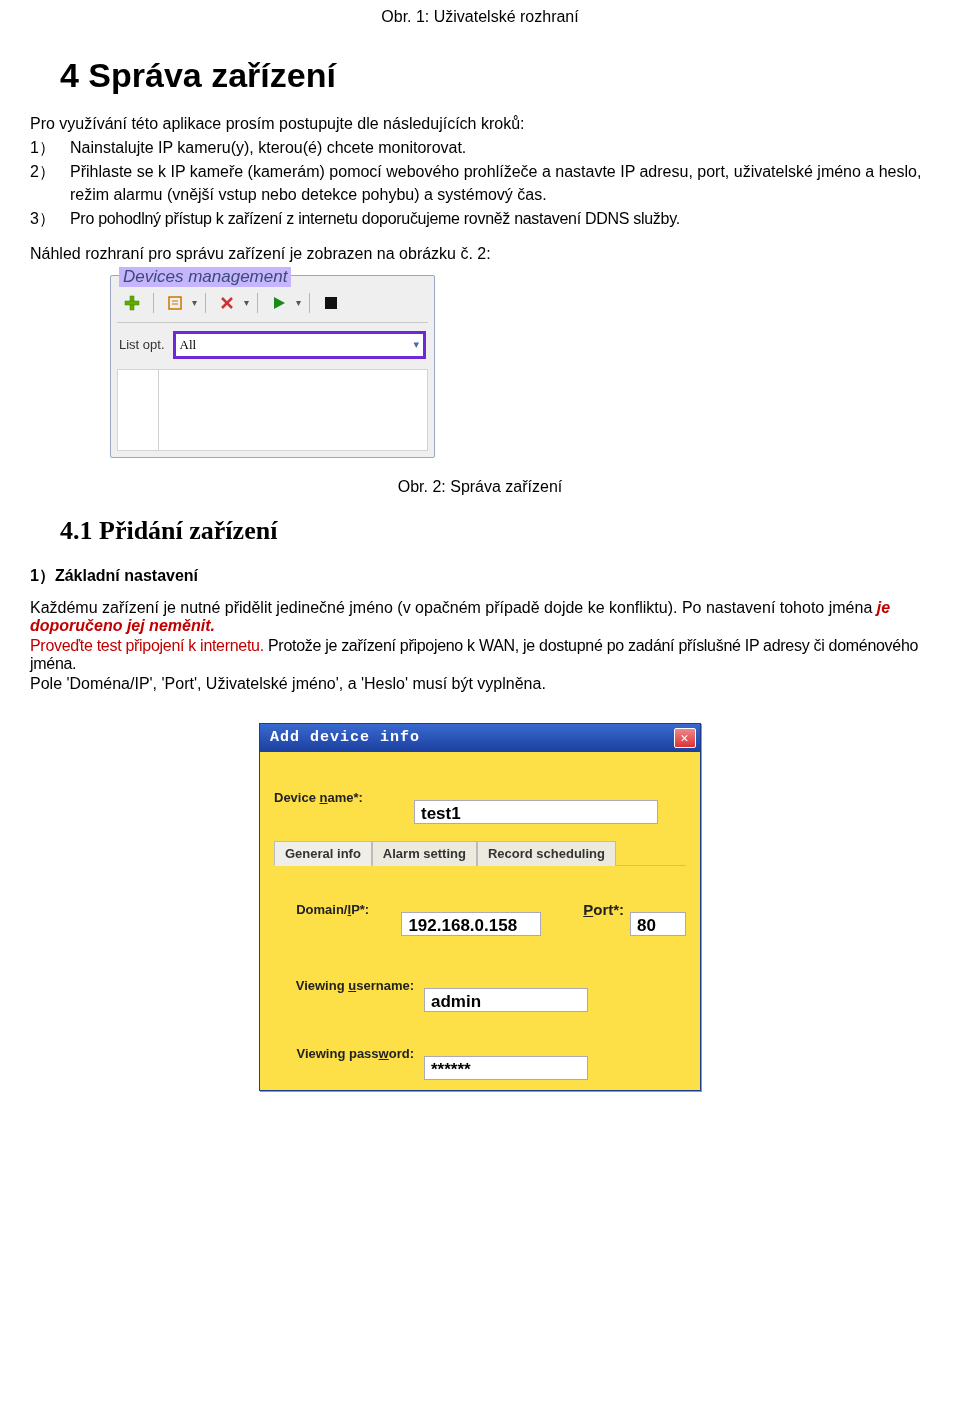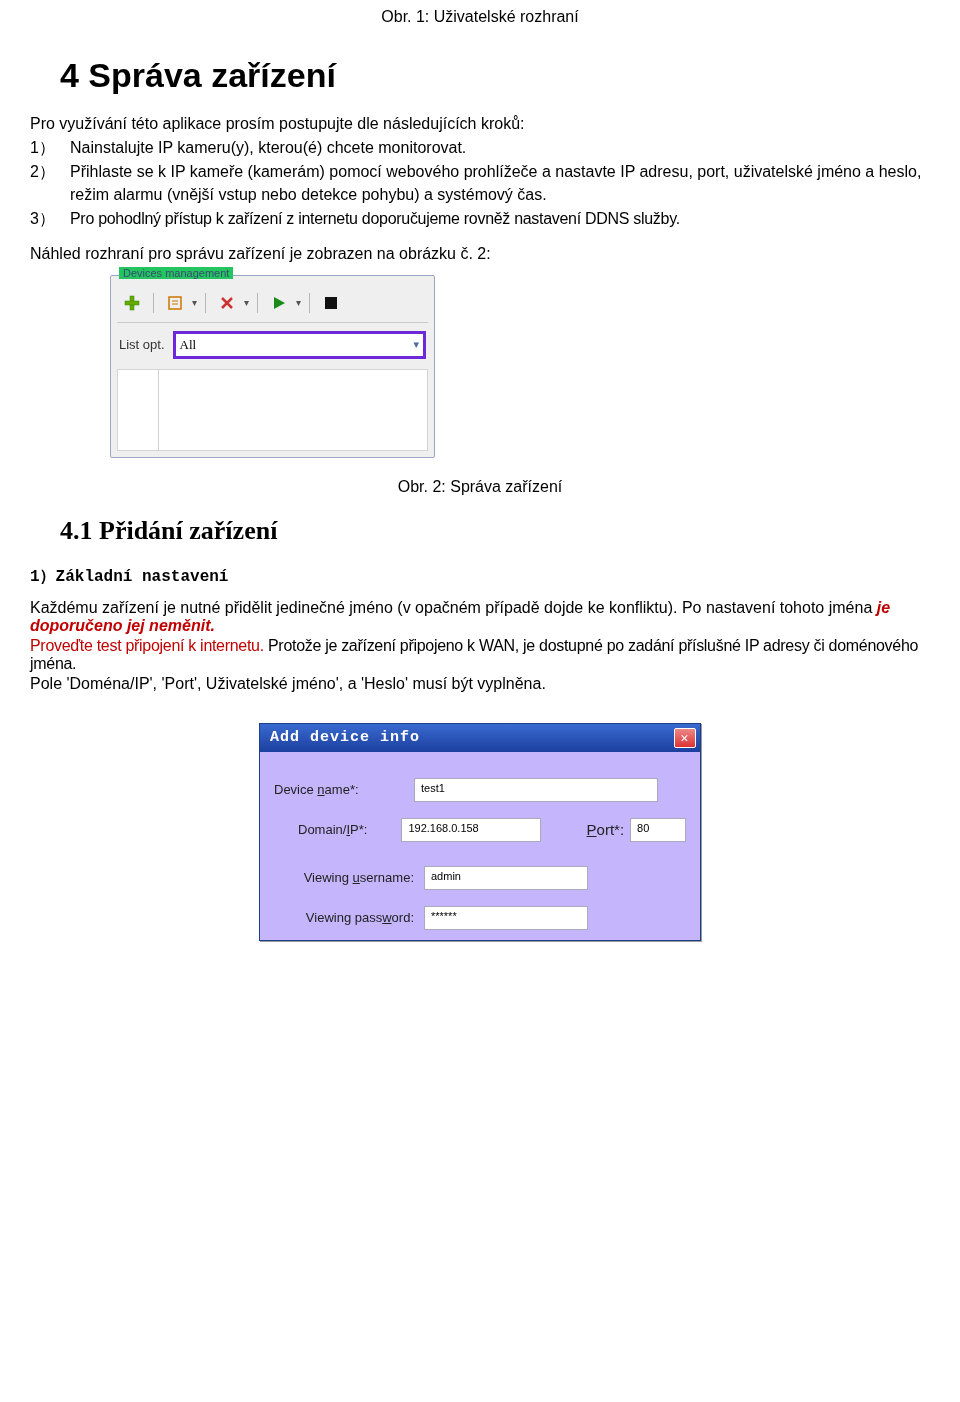--- a/index.html
+++ b/index.html
@@ -61,24 +61,25 @@
     position: relative;
     border: 1px solid #9aa6c2;
     border-radius: 2px;
     padding: 10px 6px 6px 6px;
     background: #efefef;
   }
   .dm-legend {
     position: absolute;
     top: -9px;
     left: 8px;
-    background: #22c55e;
+    background: #c4b5fd;
     padding: 0 4px;
-    font-size: 11px;
+    font-size: 17px;
     color: #3b4a77;
+    font-style: italic;
   }
   .dm-toolbar {
     display: flex;
     align-items: center;
     gap: 8px;
     padding: 6px 2px 8px 2px;
     border-bottom: 1px solid #c9c9c9;
   }
   .dm-btn {
     display: inline-flex;
@@ -137,41 +138,40 @@
   }
   
   h2.subsection {
     font-family: "Times New Roman", Times, serif;
     font-size: 26px;
     font-weight: bold;
     margin: 20px 0 20px 30px;
   }
   .bold {
     font-weight: bold;
-    font-family: Liberation Mono, monospace;
   }
   .red {
     color: #c00000;
   }
   .red-ital {
     color: #c00000;
     font-style: italic;
     font-weight: bold;
   }
   .inline-icon {
     display: inline-block;
     vertical-align: middle;
     margin: 0 6px;
   }
   
   .dialog {
     margin: 30px auto 0 auto;
     width: 440px;
     border: 1px solid #1b3f8b;
-    background: #c4b5fd;
+    background: #fde047;
     box-shadow: 1px 1px 0 #999;
     font-family: Tahoma, Arial, sans-serif;
   }
   .dlg-title {
     background: linear-gradient(#3a6ad0, #1b3f9e);
     color: #fff;
     display: flex;
     justify-content: space-between;
     align-items: center;
     padding: 4px 4px 4px 10px;
@@ -187,21 +187,22 @@
     border: 1px solid #fff;
     border-radius: 2px;
     display: flex;
     align-items: center;
     justify-content: center;
     color: #fff;
     font-size: 13px;
     font-weight: bold;
   }
   .dlg-body {
-    padding: 26px 14px 10px 14px;
+    padding: 20px 14px 10px 14px;
+    font-weight: bold;
   }
   .dlg-row {
     display: flex;
     align-items: center;
     margin-bottom: 16px;
   }
   .dlg-label {
     width: 140px;
     font-size: 13px;
     color: #222;
@@ -211,23 +212,24 @@
     width: 50px;
     font-size: 15px;
     color: #222;
     text-align: right;
     padding-right: 6px;
     margin-left: 41px;
   }
   .dlg-input {
     border: 1px solid #aab;
     background: #fff;
-    font-size: 11px;
+    font-size: 17px;
     padding: 3px 6px;
     height: 16px;
+    margin-top: 28px;
   }
   .dlg-input.wide {
     width: 230px;
   }
   .dlg-input.med {
     width: 150px;
   }
   .dlg-input.small {
     width: 50px;
   }
@@ -357,20 +359,25 @@
   <div class="dialog">
     <div class="dlg-title">
       <span>Add device info</span>
       <span class="dlg-close">✕</span>
     </div>
     <div class="dlg-body">
       <div class="dlg-row">
         <span class="dlg-label">Device <span class="underline-letter">n</span>ame*:</span>
         <span class="dlg-input wide">test1</span>
       </div>
+      <div class="dlg-tabs">
+        <div class="dlg-tab active">General info</div>
+        <div class="dlg-tab">Alarm setting</div>
+        <div class="dlg-tab">Record scheduling</div>
+      </div>
       <div class="dlg-row">
         <span class="dlg-label" style="text-align:center;padding-right:10px;">Domain/<span class="underline-letter">I</span>P*:</span>
         <span class="dlg-input med">192.168.0.158</span>
         <span class="dlg-label-r"><span class="underline-letter">P</span>ort*:</span>
         <span class="dlg-input small">80</span>
       </div>
       <div class="dlg-row" style="margin-top:24px;">
         <span class="dlg-label" style="text-align:right;padding-right:10px;">Viewing <span class="underline-letter">u</span>sername:</span>
         <span class="dlg-input med">admin</span>
       </div>

